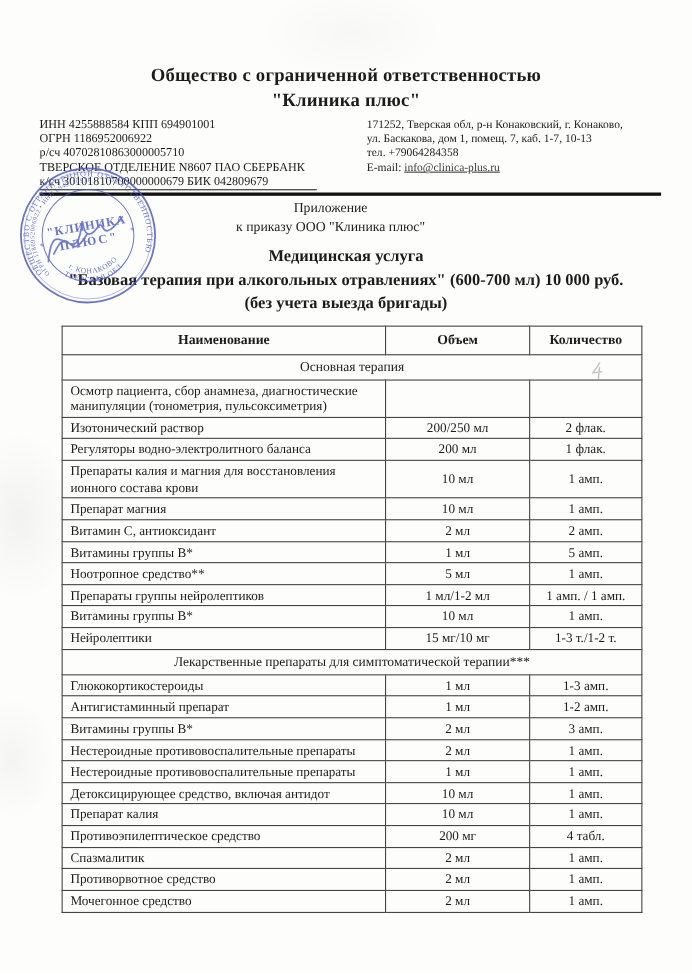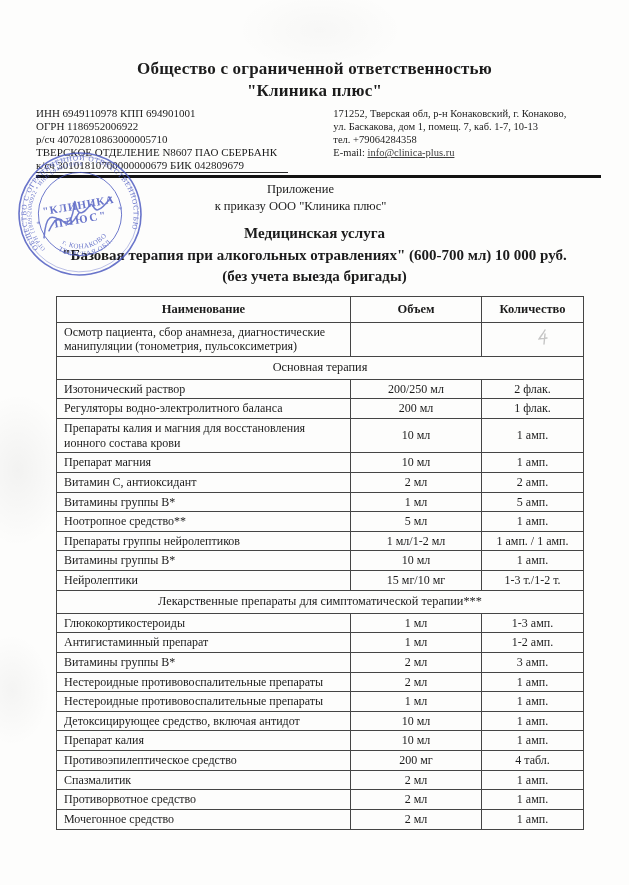--- a/index.html
+++ b/index.html
@@ -42,21 +42,21 @@
 
 <div class="page">
 
   <div class="org-title">
     <div>Общество с ограниченной ответственностью</div>
     <div>"Клиника плюс"</div>
   </div>
 
   <div class="org-details">
     <div class="details-left">
-      <div class="dline">ИНН 6949110978 КПП 694901001</div>
+      <div class="dline">ИНН 4255888584 КПП 694901001</div>
       <div class="dline">ОГРН 1186952006922</div>
       <div class="dline">р/сч 40702810863000005710</div>
       <div class="dline">ТВЕРСКОЕ ОТДЕЛЕНИЕ N8607 ПАО СБЕРБАНК</div>
       <div class="dline">к/сч 30101810700000000679 БИК 042809679</div>
     </div>
     <div class="details-right">
       <div>171252, Тверская обл, р-н Конаковский, г. Конаково,</div>
       <div>ул. Баскакова, дом 1, помещ. 7, каб. 1-7, 10-13</div>
       <div>тел. +79064284358</div>
       <div>
@@ -87,26 +87,26 @@
       </colgroup>
     <thead>
       <tr>
         <th>Наименование</th>
         <th>Объем</th>
         <th>Количество</th>
       </tr>
     </thead>
     <tbody>
         <tr>
+          <td colspan="3" class="section">Основная терапия</td>
+        </tr>
+        <tr>
           <td>Осмотр пациента, сбор анамнеза, диагностические манипуляции (тонометрия, пульсоксиметрия)</td>
           <td class="c"></td>
           <td class="c"></td>
-        </tr>
-        <tr>
-          <td colspan="3" class="section">Основная терапия</td>
         </tr>
         <tr>
           <td>Изотонический раствор</td>
           <td class="c">200/250 мл</td>
           <td class="c">2 флак.</td>
         </tr>
         <tr>
           <td>Регуляторы водно-электролитного баланса</td>
           <td class="c">200 мл</td>
           <td class="c">1 флак.</td>

